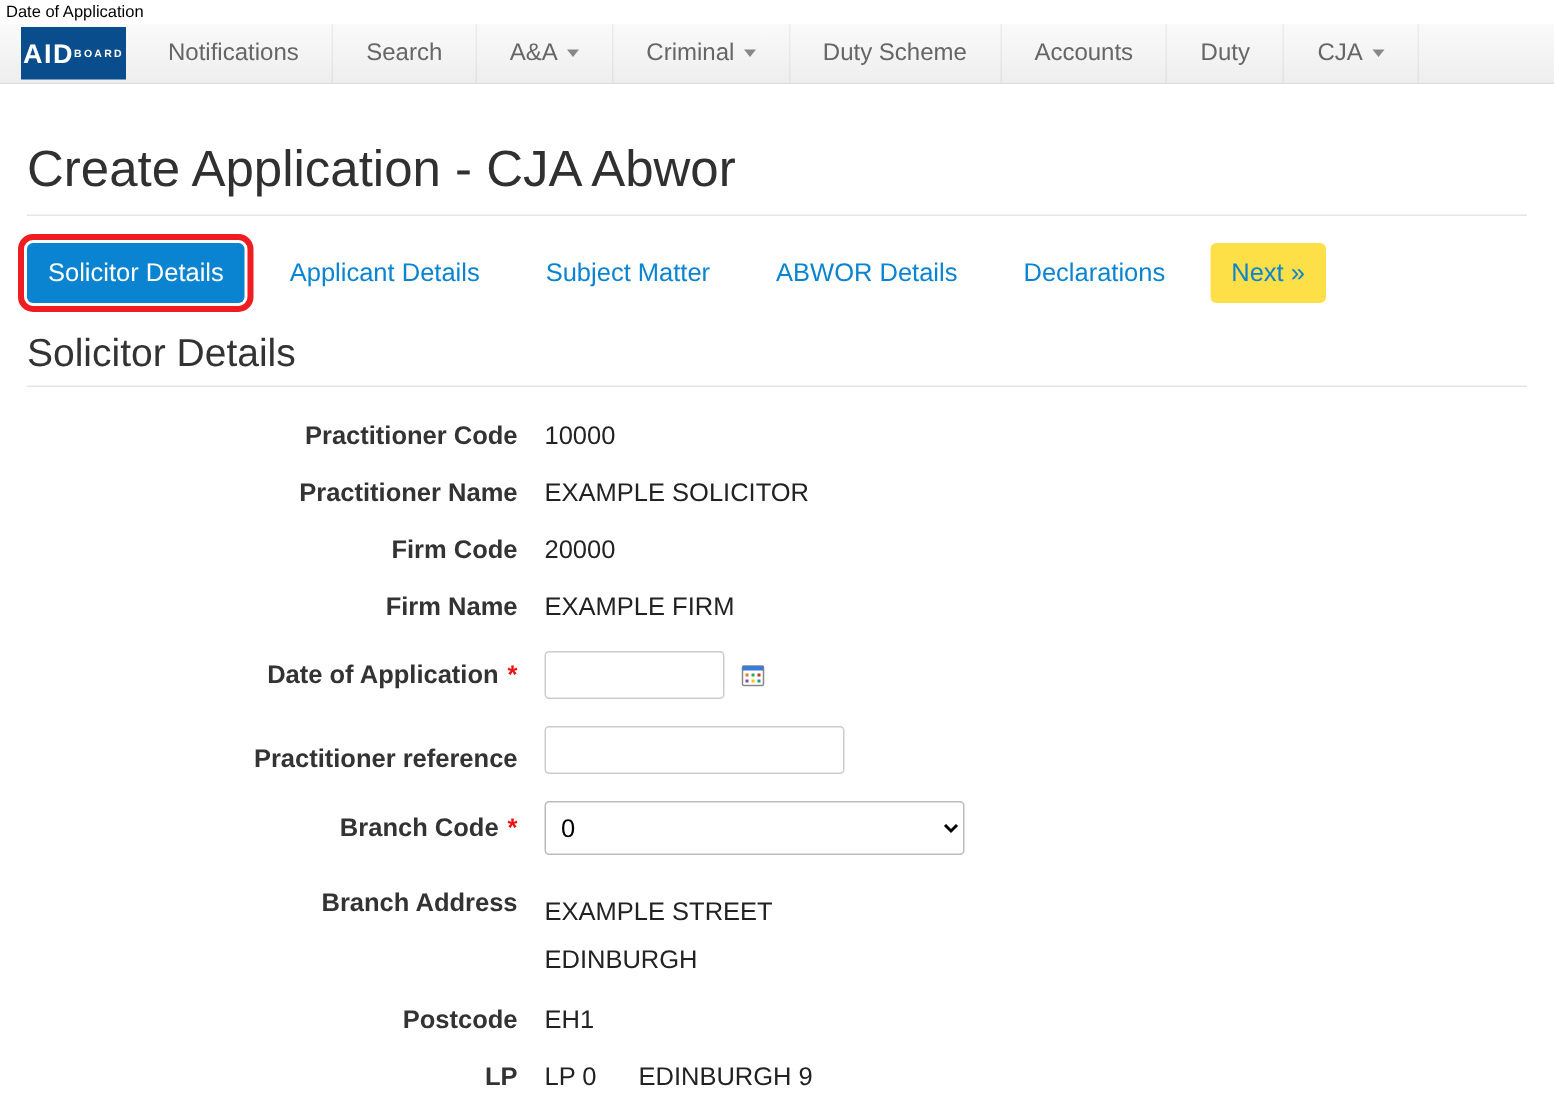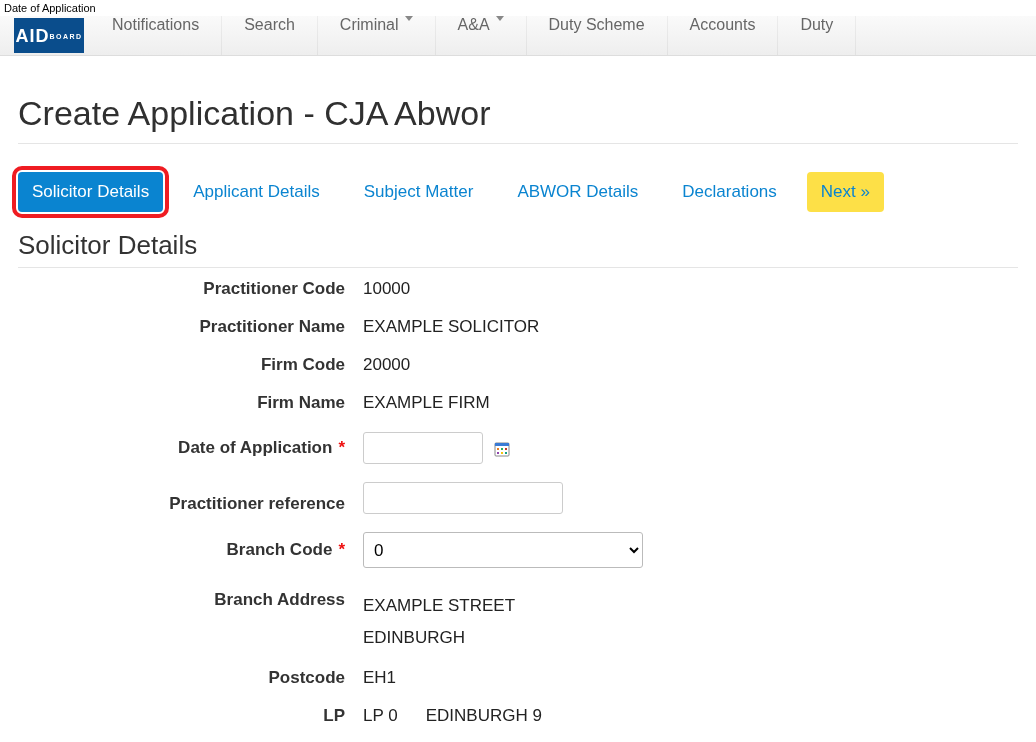--- a/index.html
+++ b/index.html
@@ -43,21 +43,21 @@
     letter-spacing: 1.5px;
     margin-top: 1px;
   }
   .nav-items {
     display: flex;
     flex: 1;
   }
   .nav-item {
     padding: 0 22px;
     display: flex;
-    align-items: flex-start;
+    align-items: center;
     color: #666;
     font-size: 16px;
     border-right: 1px solid rgba(0,0,0,0.05);
     cursor: pointer;
     white-space: nowrap;
   }
   .caret {
     display: inline-block;
     margin-left: 6px;
     width: 0; height: 0;
@@ -65,21 +65,21 @@
     border-right: 4px solid transparent;
     border-top: 5px solid #888;
   }
   .page-wrap {
     padding: 20px 18px 40px 18px;
   }
   h1.page-title {
     font-size: 34px;
     font-weight: 500;
     color: #303030;
-    margin: 18px 0 28px 0;
+    margin: 18px 0 18px 0;
     border-bottom: 1px solid #e5e5e5;
     padding-bottom: 10px;
   }
   .tab-row {
     display: flex;
     align-items: center;
     gap: 16px;
     margin: 10px 0 18px 0;
     flex-wrap: wrap;
   }
@@ -105,21 +105,21 @@
   }
   h2.section-title {
     font-size: 26px;
     font-weight: 400;
     color: #333;
     margin: 6px 0 2px 0;
     border-bottom: 1px solid #e5e5e5;
     padding-bottom: 6px;
   }
   .form-area {
-    margin-top: 6px;
+    margin-top: 18px;
   }
   .form-row {
     display: flex;
     align-items: center;
     margin-bottom: 8px;
     min-height: 30px;
   }
   .form-row.multi { align-items: flex-start; }
   .label-col {
     width: 345px;
@@ -171,35 +171,39 @@
     <span class="sub">BOARD</span>
   </div>
   <div class="nav-items">
     <div class="nav-item">
       <span>Notifications</span>
     </div>
     <div class="nav-item">
       <span>Search</span>
     </div>
     <div class="nav-item">
+      <span>A&amp;A</span>
+      <span class="caret"></span>
+    </div>
+    <div class="nav-item">
       <span>Criminal</span>
       <span class="caret"></span>
     </div>
     <div class="nav-item">
-      <span>A&amp;A</span>
+      <span>Duty Scheme</span>
+    </div>
+    <div class="nav-item">
+      <span>Accounts</span>
+    </div>
+    <div class="nav-item">
+      <span>Duty</span>
+    </div>
+    <div class="nav-item">
+      <span>CJA</span>
       <span class="caret"></span>
-    </div>
-    <div class="nav-item">
-      <span>Duty Scheme</span>
-    </div>
-    <div class="nav-item">
-      <span>Accounts</span>
-    </div>
-    <div class="nav-item">
-      <span>Duty</span>
     </div>
   </div>
 </div>
 
 <div class="page-wrap">
 
   <h1 class="page-title">Create Application - CJA Abwor</h1>
 
   <div class="tab-row">
     <div class="tab active highlight-frame">Solicitor Details</div>

